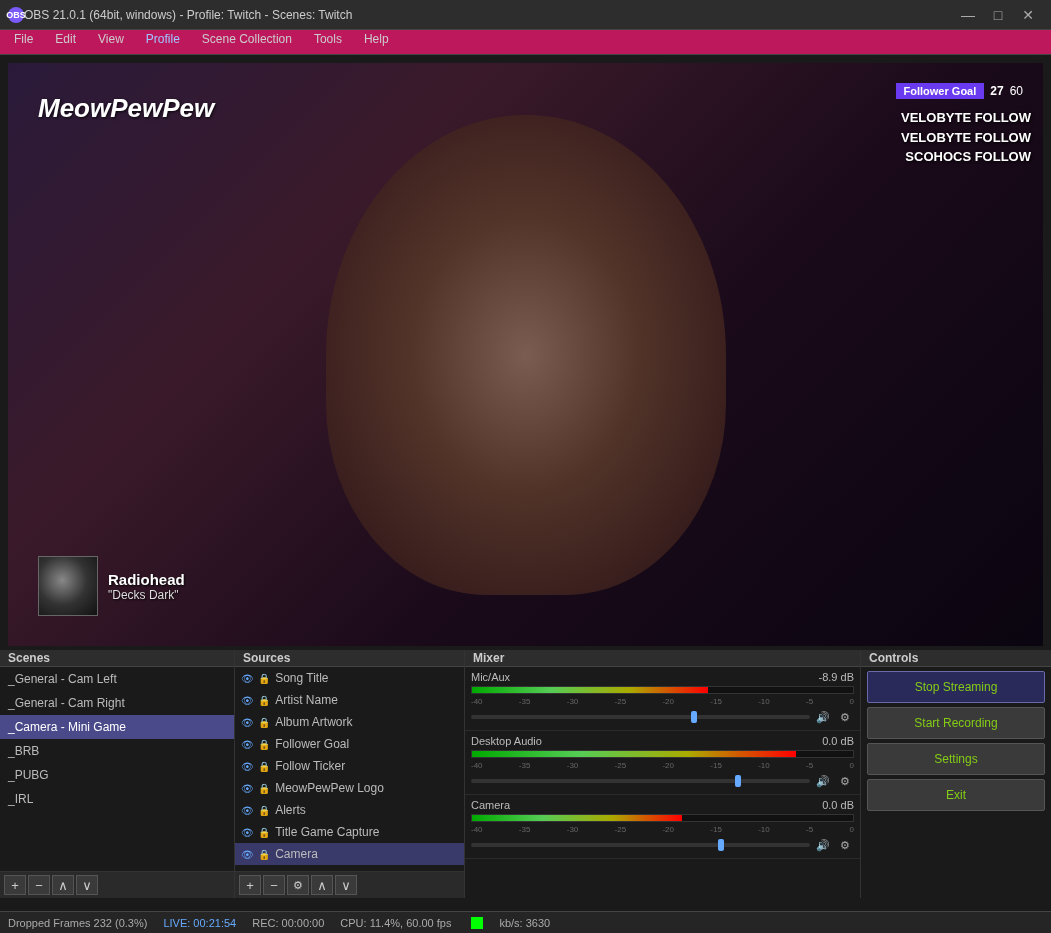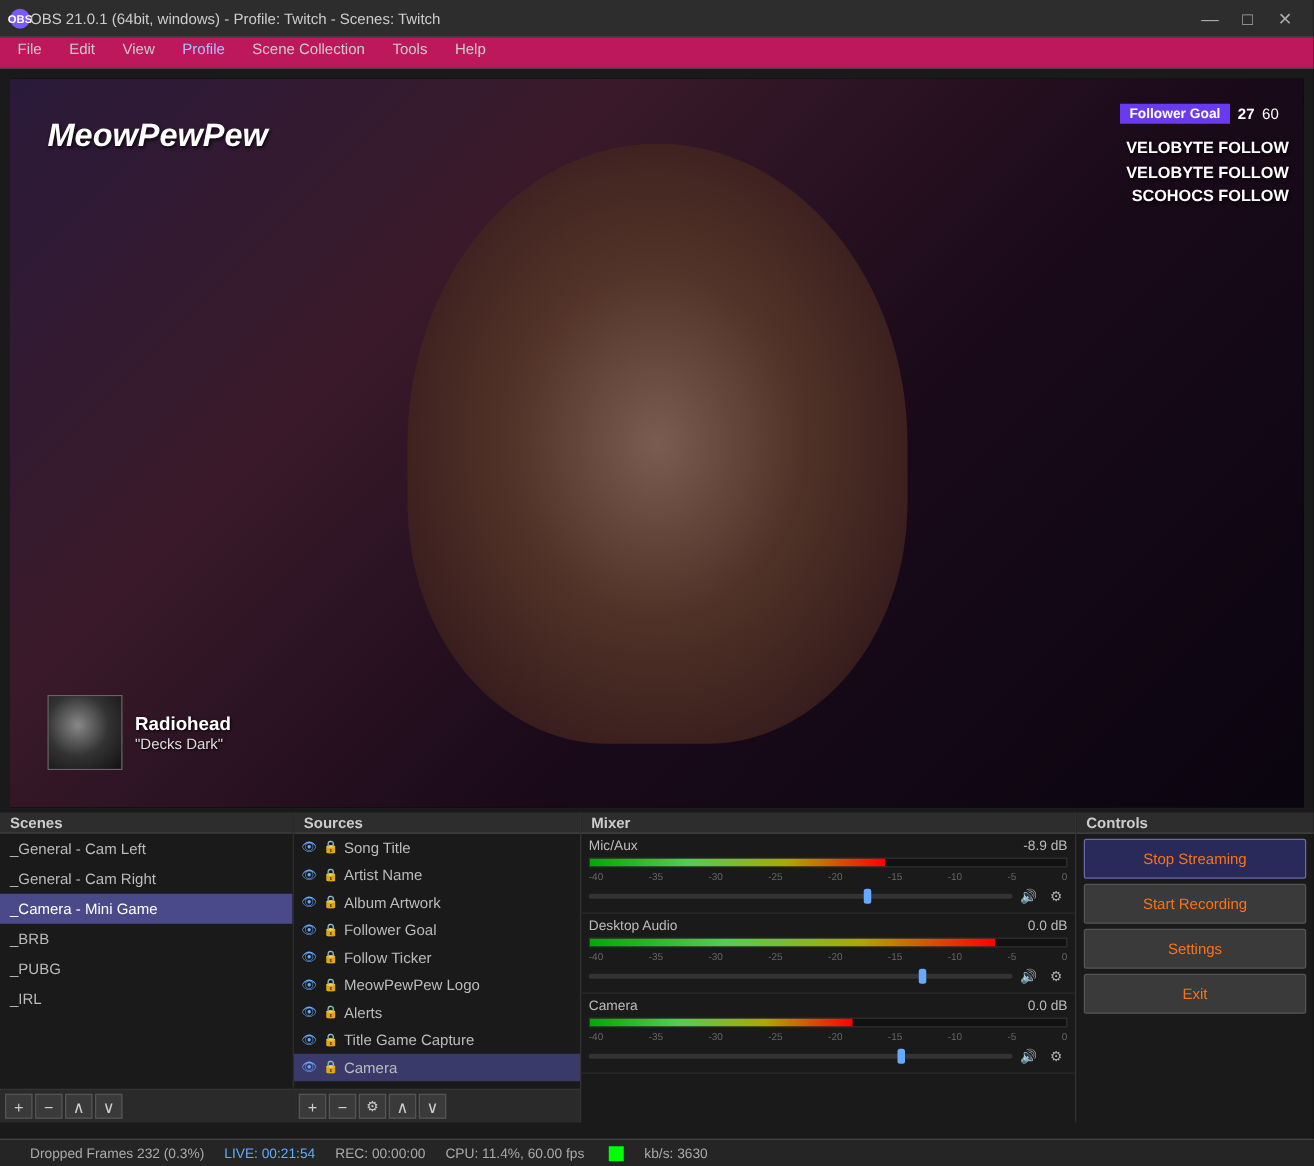--- a/index.html
+++ b/index.html
@@ -269,36 +269,36 @@
     #controls-panel {
       width: 190px;
       display: flex;
       flex-direction: column;
     }
     .ctrl-btn {
       margin: 4px 6px 0 6px;
       padding: 8px;
       background: #3a3a3a;
       border: 1px solid #555;
-      color: #f97316;
+      color: #84cc16;
       cursor: pointer;
       font-size: 12px;
       text-align: center;
       border-radius: 2px;
     }
     .ctrl-btn.stop-streaming { background: #2a2a5a; border-color: #6a6aaa; }
 
     
     #statusbar {
       height: 22px;
       background: #252525;
       border-top: 1px solid #444;
       display: flex;
       align-items: center;
-      padding: 0 24px;
+      padding: 0 8px;
       gap: 16px;
       font-size: 11px;
       color: #aaa;
       position: absolute;
       bottom: 0;
       left: 0; right: 0;
     }
     #status-live { color: #6af; }
     #status-rec { color: #aaa; }
     #status-cpu { color: #aaa; }

